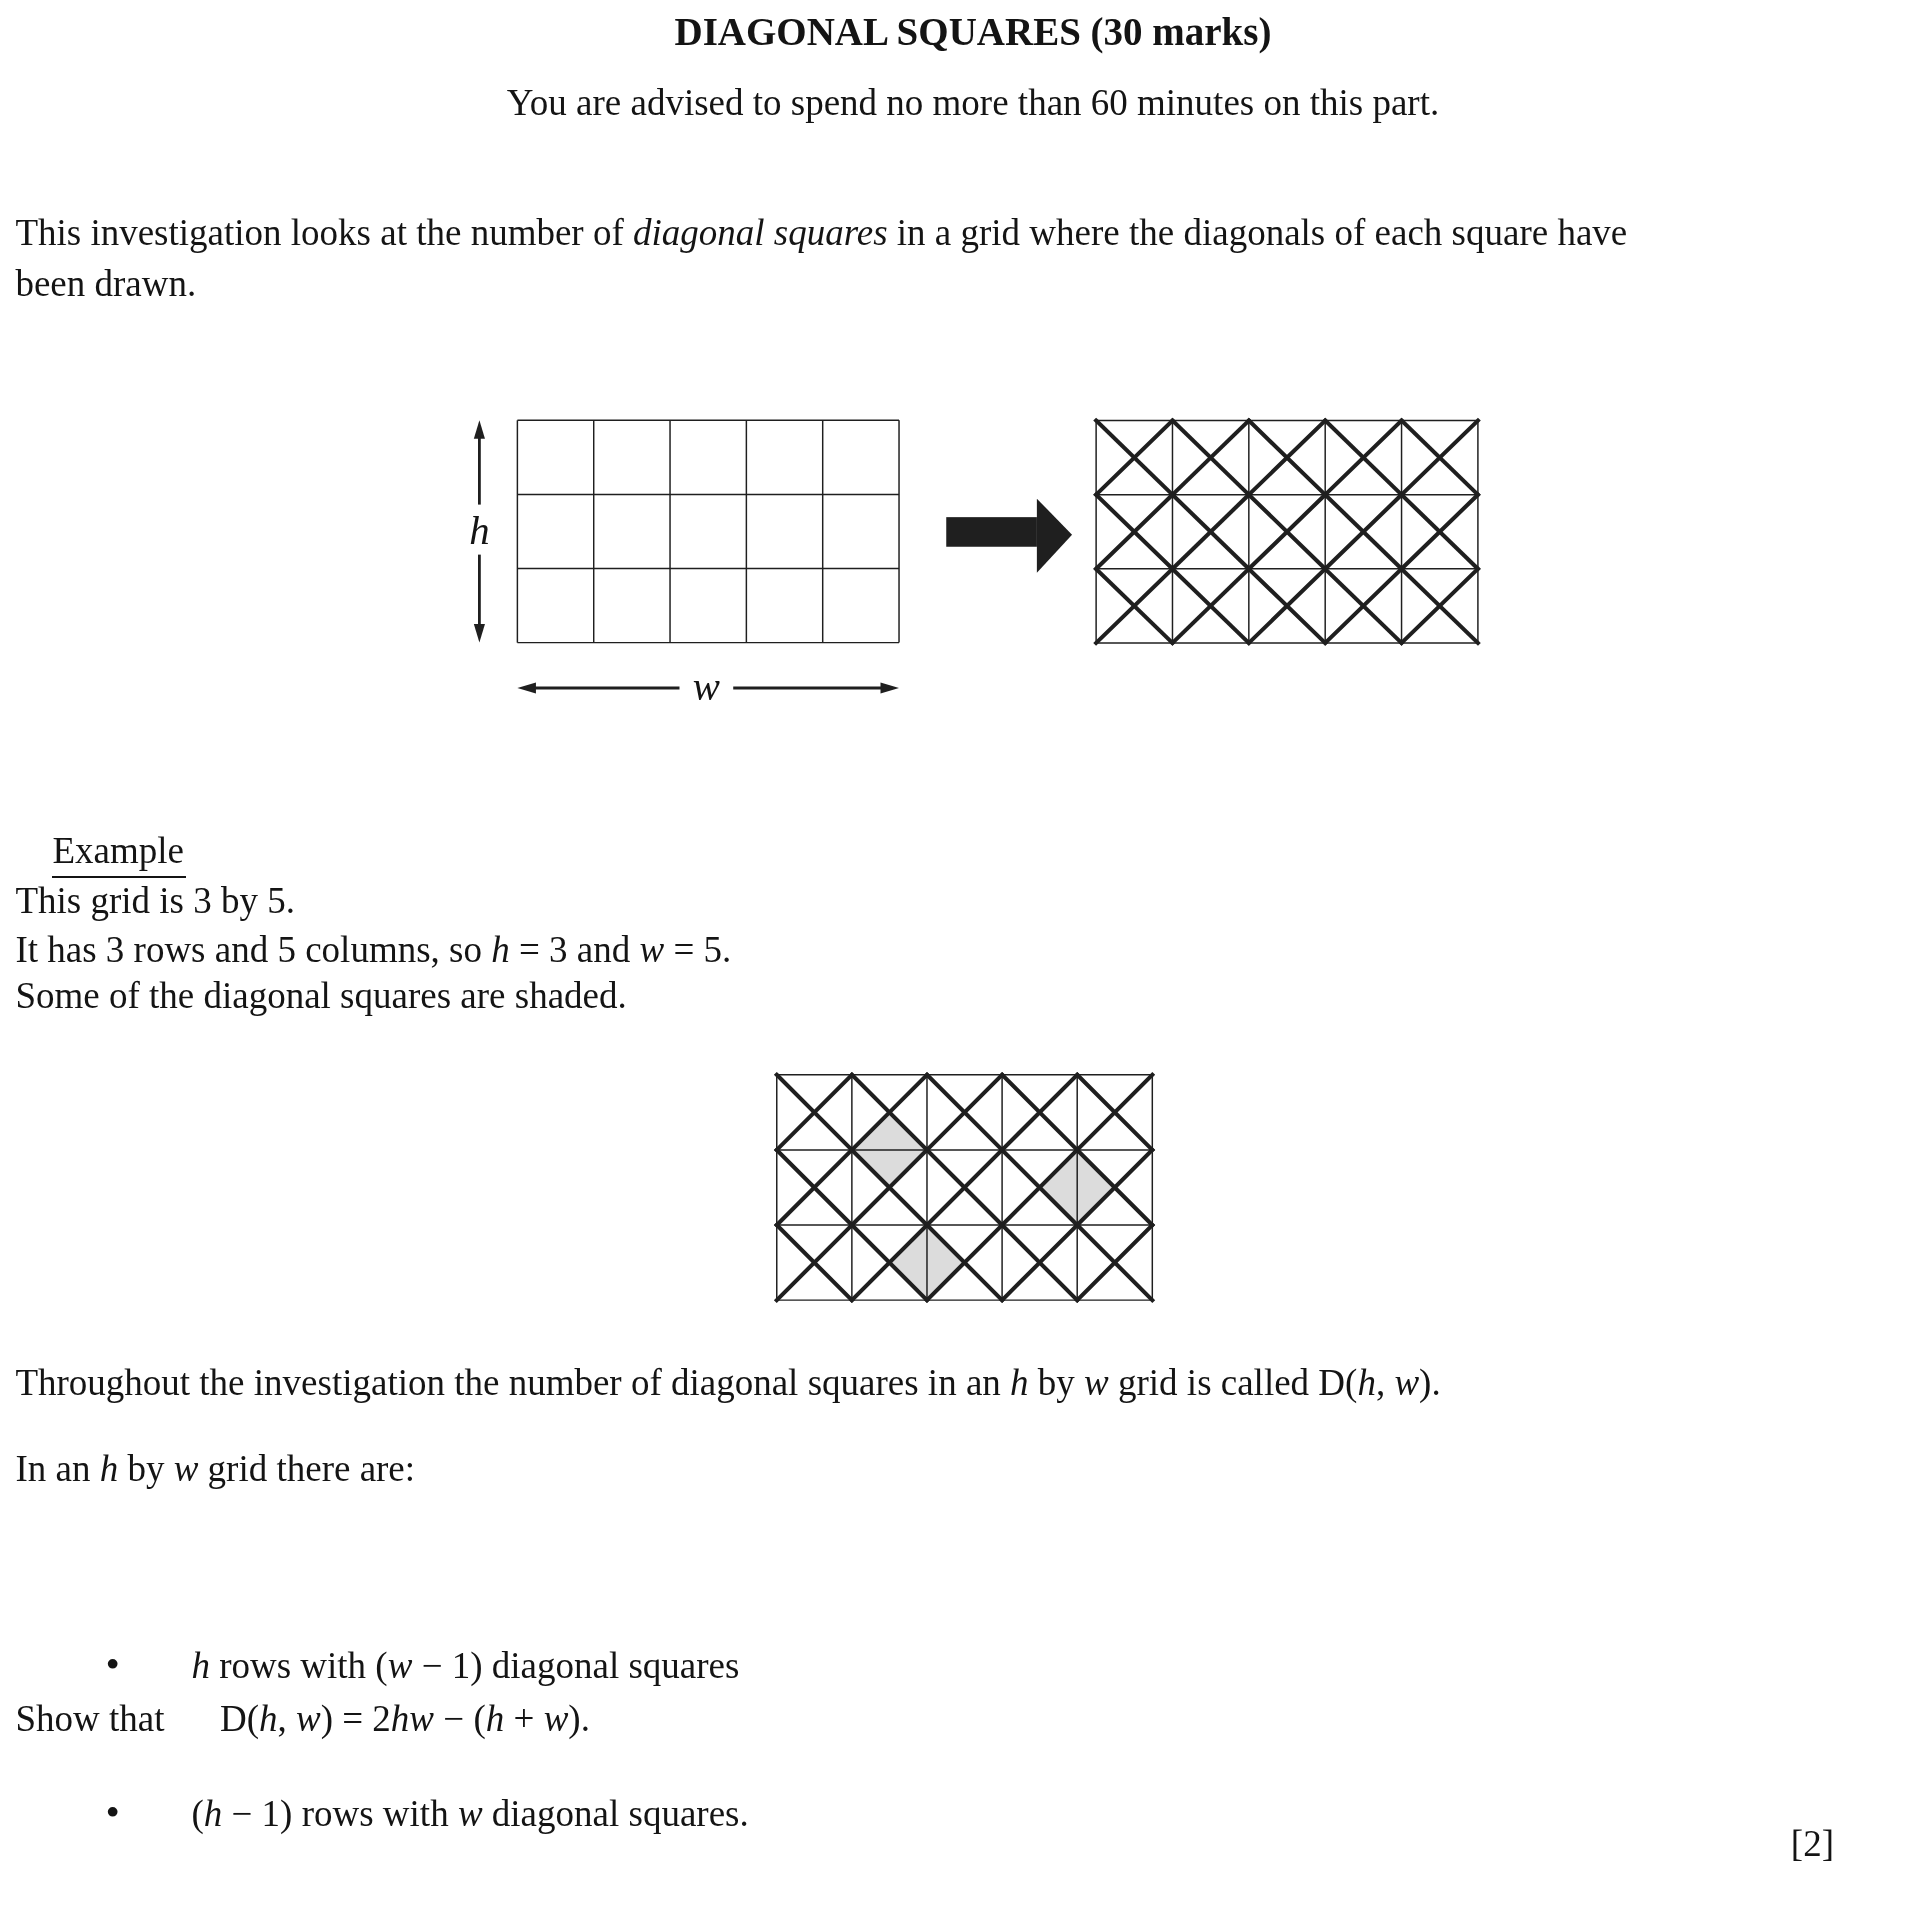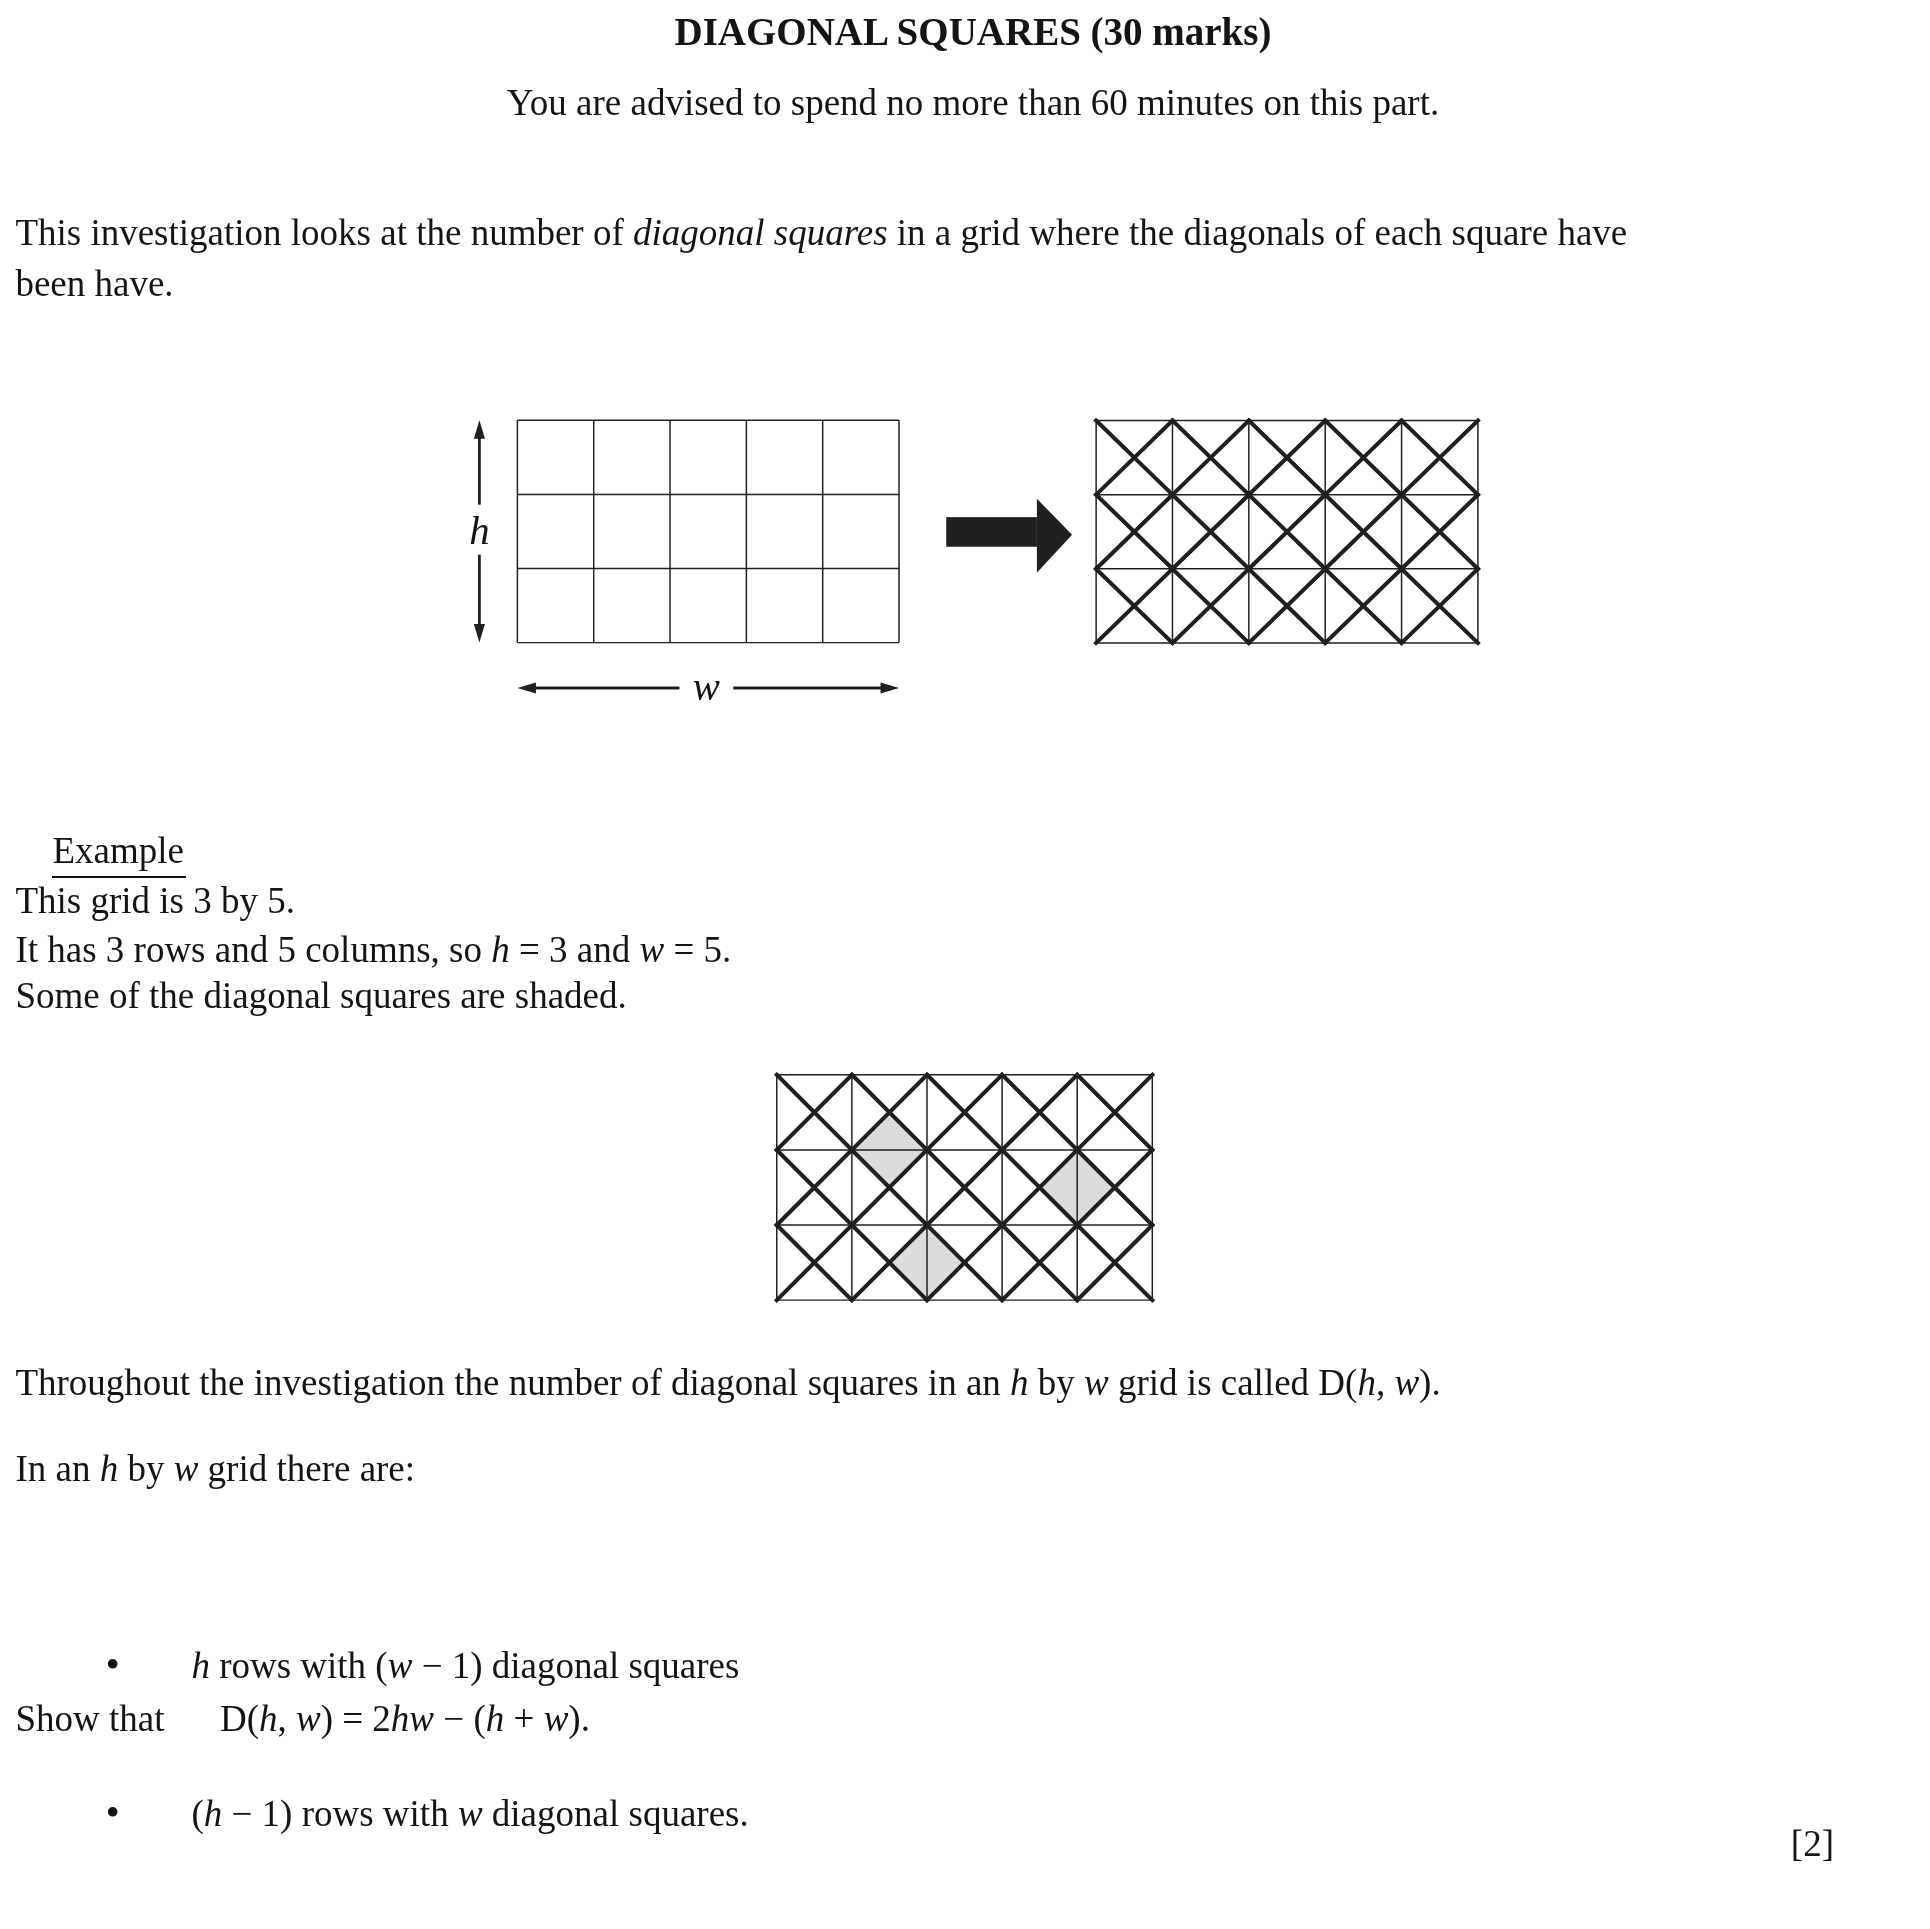--- a/index.html
+++ b/index.html
@@ -19,21 +19,21 @@
 </style>
 </head>
 <body>
 
 <div class="page">
 
   <div class="t center title">DIAGONAL SQUARES (30 marks)</div>
   <div class="t center" style="top:78px">You are advised to spend no more than 60 minutes on this part.</div>
 
   <div class="t line" style="top:208px"><span>This investigation looks at the number of </span><span class="it">diagonal squares</span><span> in a grid where the diagonals of each square have</span></div>
-  <div class="t line" style="top:259px">been have.</div>
+  <div class="t line" style="top:259px">been drawn.</div>
 
   <svg style="left:445px;top:399px" width="519" height="352" viewBox="0 0 560 380">
     <g>
       <polygon points="37,23 31,43 43,43" fill="#1f1f1f"></polygon>
       <polygon points="37,263 31,243 43,243" fill="#1f1f1f"></polygon>
       <line x1="37" y1="40" x2="37" y2="114" stroke="#1f1f1f" stroke-width="3"></line>
       <line x1="37" y1="168" x2="37" y2="246" stroke="#1f1f1f" stroke-width="3"></line>
     </g>
     <text x="37" y="157" text-anchor="middle">h</text>
     <g>

